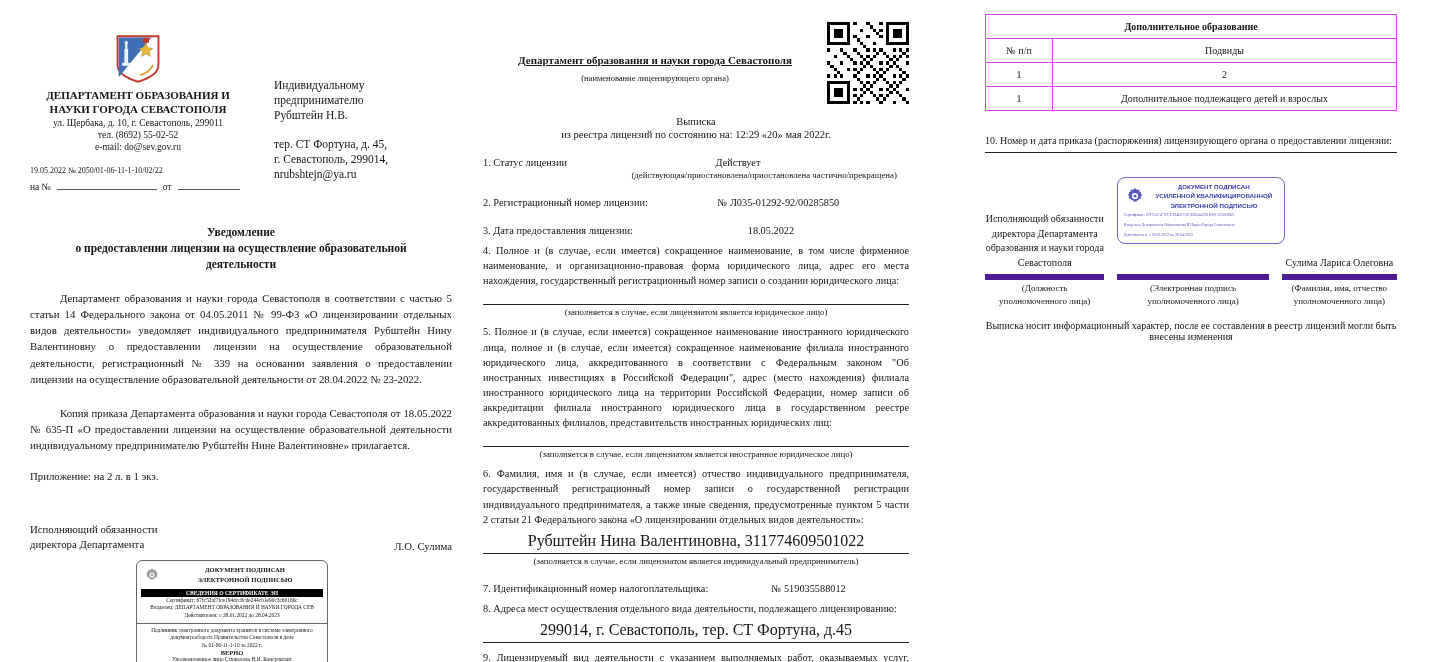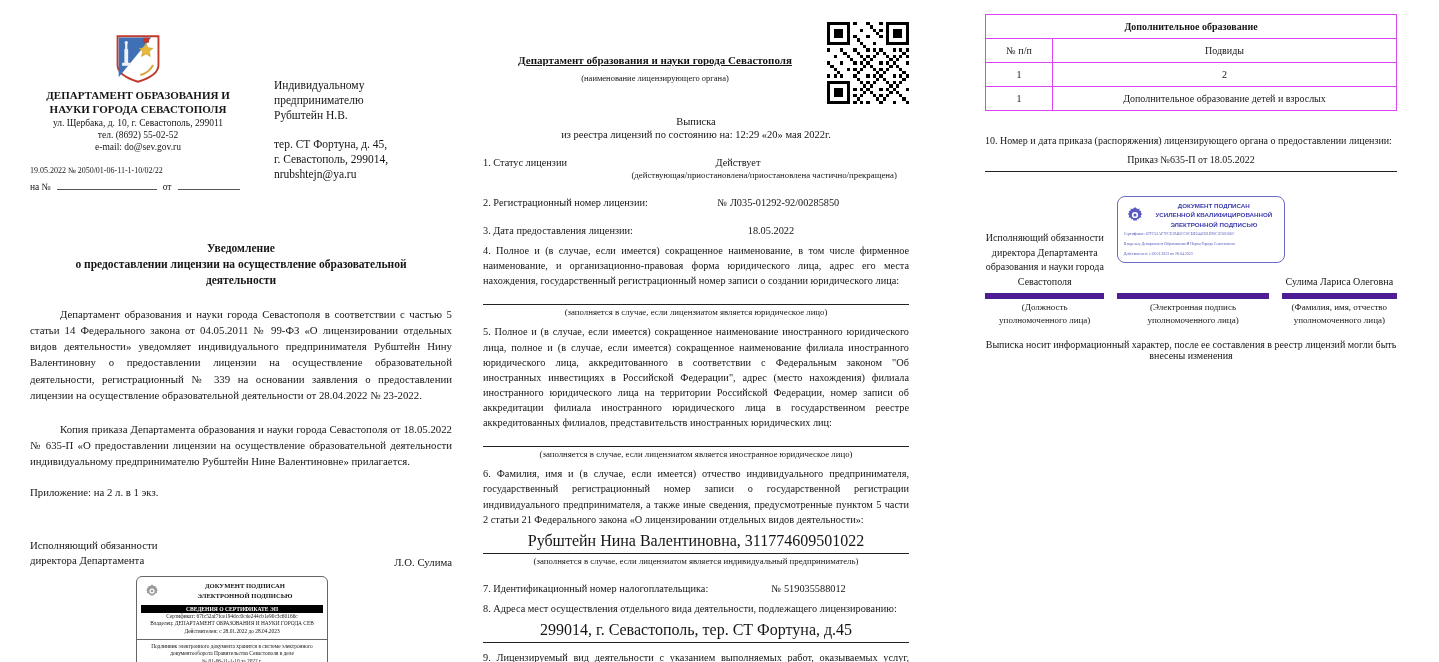--- a/index.html
+++ b/index.html
@@ -16,21 +16,21 @@
   .crest{width:46px;height:50px;margin:0 auto 5px;display:block;}
   .p1-org-name{font-weight:bold;font-size:11px;line-height:1.25;white-space:pre-line;}
   .p1-org-line{font-size:9.5px;line-height:1.3;}
   .p1-ref{font-size:8px;text-align:left;margin-top:12px;}
   .p1-reply{font-size:9.5px;text-align:left;margin-top:5px;}
   .blank{display:inline-block;border-bottom:1px solid #555;height:9px;}
   .blank.b1{width:100px;margin:0 6px;}
   .blank.b2{width:62px;margin-left:6px;}
   .p1-right{margin-left:28px;padding-top:78px;font-size:11.5px;line-height:1.3;}
   .p1-right .blk{white-space:pre-line;margin-bottom:14px;}
-  .p1-title{margin-top:44px;text-align:center;font-weight:bold;font-size:11.5px;
+  .p1-title{margin-top:28px;text-align:center;font-weight:bold;font-size:11.5px;
             line-height:1.4;white-space:pre-line;padding:0 14px;}
   .p1-para{font-size:10.8px;text-align:justify;line-height:1.5;text-indent:30px;margin:18px 0 0;}
   .p1-attachment{margin-top:16px;font-size:10.8px;}
   .p1-sign-row{margin-top:40px;display:flex;justify-content:space-between;
                align-items:flex-end;font-size:10.8px;}
   .p1-pos{white-space:pre-line;line-height:1.4;}
   .stamp{width:192px;margin:8px 0 0 106px;border:1px solid #666;border-radius:6px;
          padding:3px 4px 4px;box-sizing:border-box;}
   .stamp-top{display:flex;align-items:center;padding:1px 2px 3px;}
   .stamp-eagle{width:18px;height:18px;flex:none;margin-right:8px;}
@@ -361,27 +361,26 @@
     <tr>
       <td class="c1">№ п/п</td>
       <td>Подвиды</td>
     </tr>
     <tr>
       <td class="c1">1</td>
       <td>2</td>
     </tr>
     <tr>
       <td class="c1">1</td>
-      <td>Дополнительное образование детей и взрослых</td>
+      <td>Дополнительное подлежащего детей и взрослых</td>
     </tr>
   </tbody>
     </table>
 
   <div class="p3-item10">10. Номер и дата приказа (распоряжения) лицензирующего органа о предоставлении лицензии:</div>
-  <div class="p3-order">Приказ №635-П от 18.05.2022</div>
   <div class="p3-rule"></div>
 
   <div class="sig-row">
     <div class="sig-col c-left">
       <div class="sig-val">Исполняющий обязанности
 директора Департамента
 образования и науки города
 Севастополя</div>
       <div class="sig-rule">
         <div class="sig-cap">(Должность

